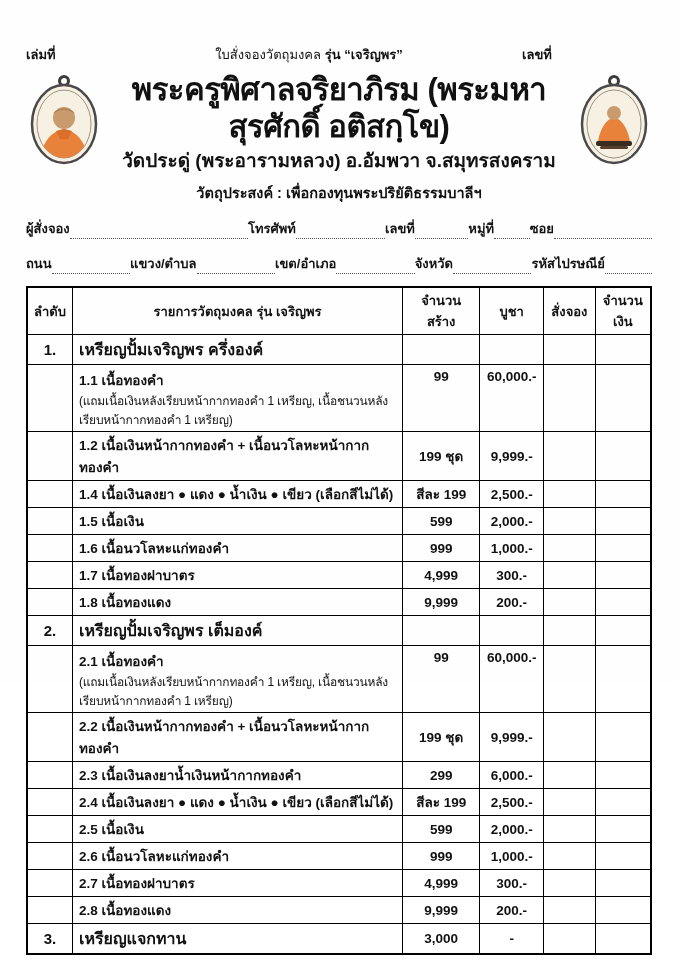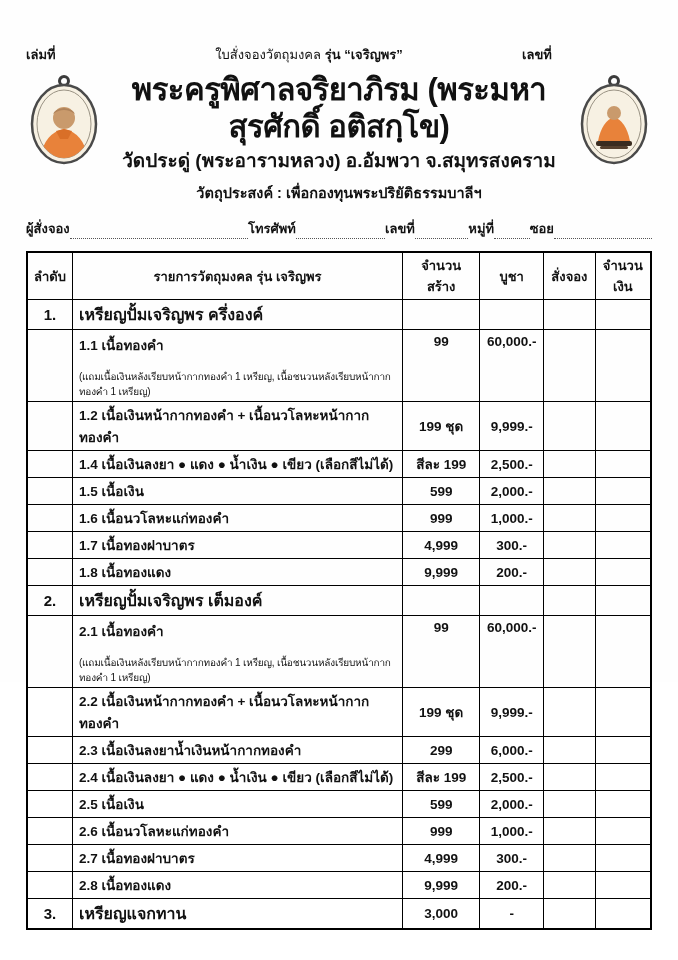--- a/index.html
+++ b/index.html
@@ -39,21 +39,21 @@
     border:2px solid #000; }
   table.items th, table.items td { border:1.5px solid #000; padding:2px 6px; }
   table.items th { font-size:13px; font-weight:bold; text-align:center; height:26px; }
   td.c-no    { text-align:center; font-weight:bold; font-size:15px; }
   td.c-item  { text-align:left; font-weight:bold; font-size:13.5px; }
   td.c-made, td.c-price { text-align:center; font-weight:bold; font-size:13.5px; }
   tr.regular td { height:27px; }
   tr.section td { height:29px; }
   tr.section td.c-item { font-size:16px; }
   tr.withnote td { vertical-align:top; padding-top:4px; }
-  .note { font-size:10px; font-weight:normal; margin-top:13px; letter-spacing:-0.2px; }
+  .note { font-size:12px; font-weight:normal; margin-top:0; letter-spacing:-0.2px; }
 </style>
 </head>
 <body>
 
 <div class="page">
 
   <div class="top-line">
     <span class="lbl-left">เล่มที่</span>
     <span class="lbl-mid"><span>ใบสั่งจองวัตถุมงคล</span>&nbsp;<b>รุ่น “เจริญพร”</b></span>
     <span class="lbl-right">เลขที่</span>
@@ -105,20 +105,32 @@
         <span class="dots g1"></span>
       <span class="lbl">โทรศัพท์</span>
         <span class="dots g2"></span>
       <span class="lbl">เลขที่</span>
         <span class="dots g3"></span>
       <span class="lbl">หมู่ที่</span>
         <span class="dots g4"></span>
       <span class="lbl">ซอย</span>
         <span class="dots g5"></span>
     </div>
+    <div class="f-row">
+      <span class="lbl">ถนน</span>
+        <span class="dots g2"></span>
+      <span class="lbl">แขวง/ตำบล</span>
+        <span class="dots g2"></span>
+      <span class="lbl">เขต/อำเภอ</span>
+        <span class="dots g2"></span>
+      <span class="lbl">จังหวัด</span>
+        <span class="dots g2"></span>
+      <span class="lbl">รหัสไปรษณีย์</span>
+        <span class="dots g3"></span>
+    </div>
   </div>
 
   <table class="items">
     <colgroup>
       <col style="width:36px">
         <col style="width:340px">
         <col style="width:78px">
       <col style="width:64px">
         <col style="width:52px">
         <col style="width:56px">

